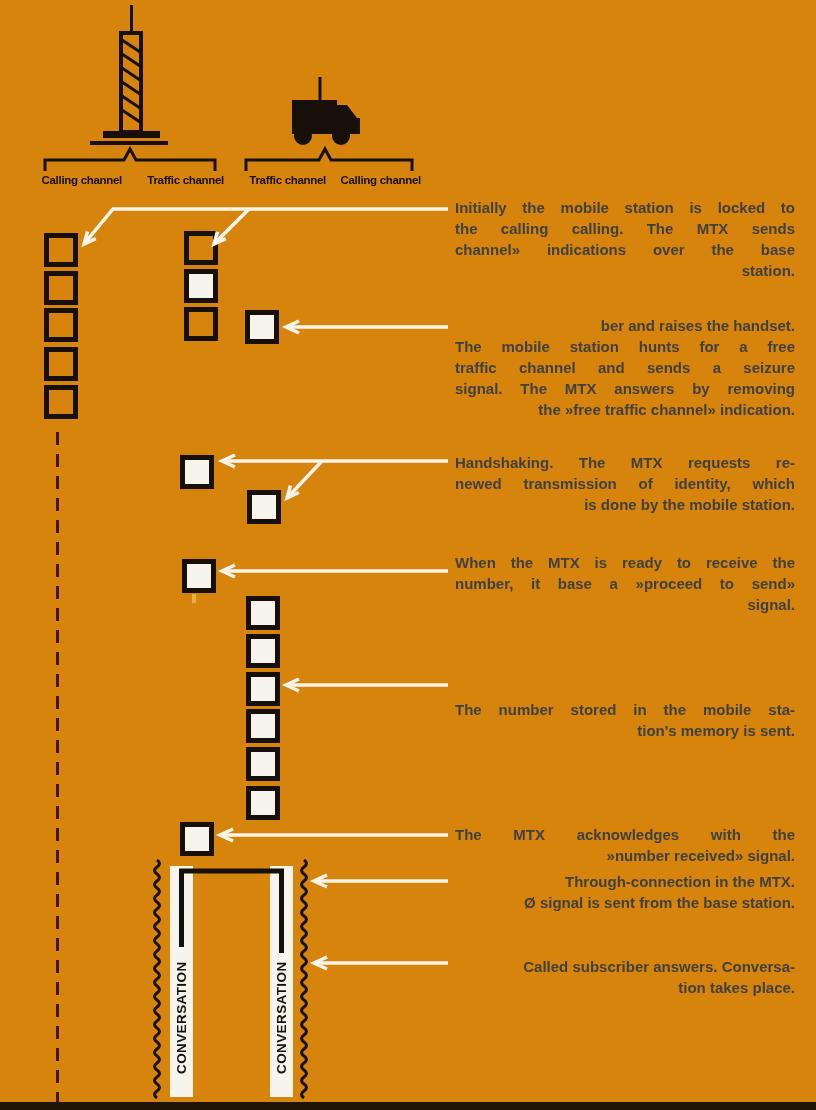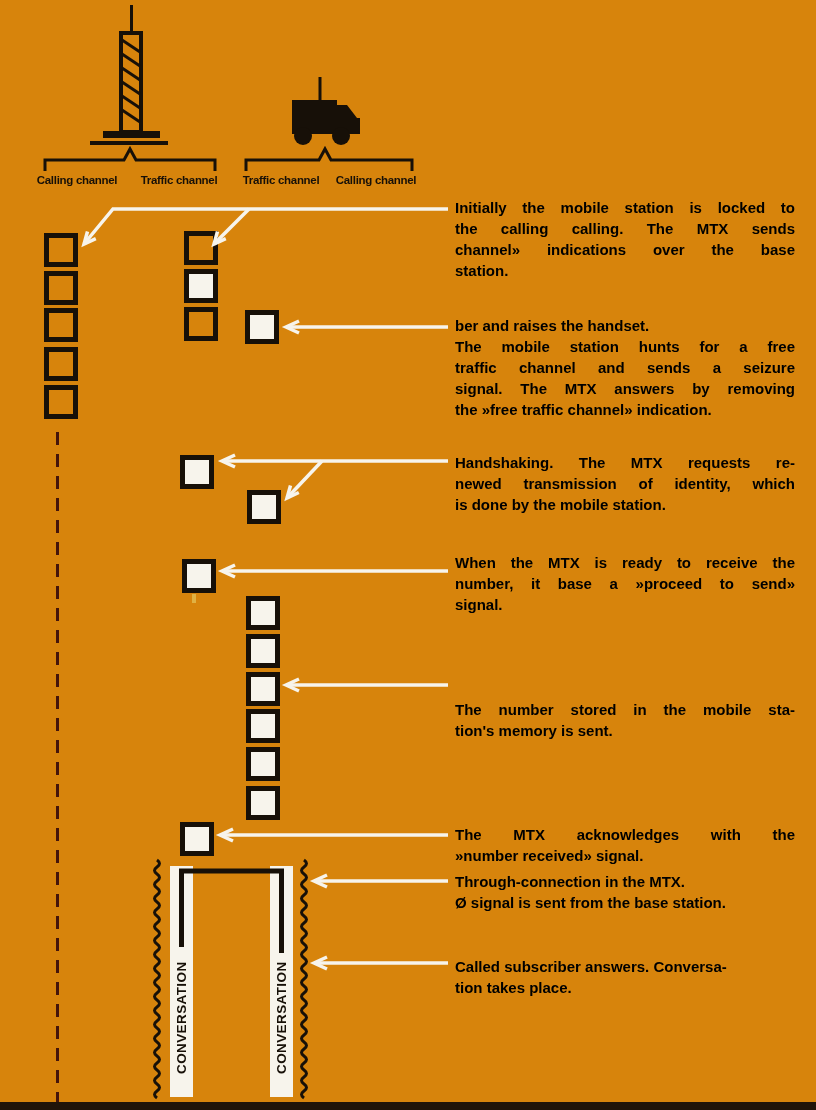--- a/index.html
+++ b/index.html
@@ -14,29 +14,29 @@
   }
   #overlay{position:absolute;left:0;top:0;z-index:5;pointer-events:none;}
   
   .box{position:absolute;width:24px;height:24px;border:5px solid #171008;z-index:2;}
   .box.f{background:#f7f4ec;}
   .box.e{background:transparent;}
   
   .chan{
     position:absolute;top:174px;width:90px;
     font-size:11.5px;font-weight:bold;letter-spacing:-0.3px;
-    text-align:center;color:#171008;white-space:nowrap;
+    text-align:right;color:#171008;white-space:nowrap;
   }
   
   .note{
     position:absolute;left:455px;width:340px;
     font-size:15px;font-weight:bold;line-height:21px;
-    color:#000000;z-index:3;
-  }
-  .note .ln{min-height:21px;}
+    color:#404040;z-index:3;
+  }
+  .note .ln{min-height:21px;text-align:right;}
   .note .ln.st{text-align:justify;text-align-last:justify;}
   
   .bar{position:absolute;top:866px;width:23px;height:231px;background:#f7f4ec;z-index:2;}
   .bar-text{
     position:absolute;width:23px;top:950px;height:136px;z-index:4;
     display:flex;align-items:center;justify-content:center;
     writing-mode:vertical-rl;transform:rotate(180deg);
     font-size:13.5px;font-weight:bold;letter-spacing:0.4px;color:#171008;
     white-space:nowrap;
   }

